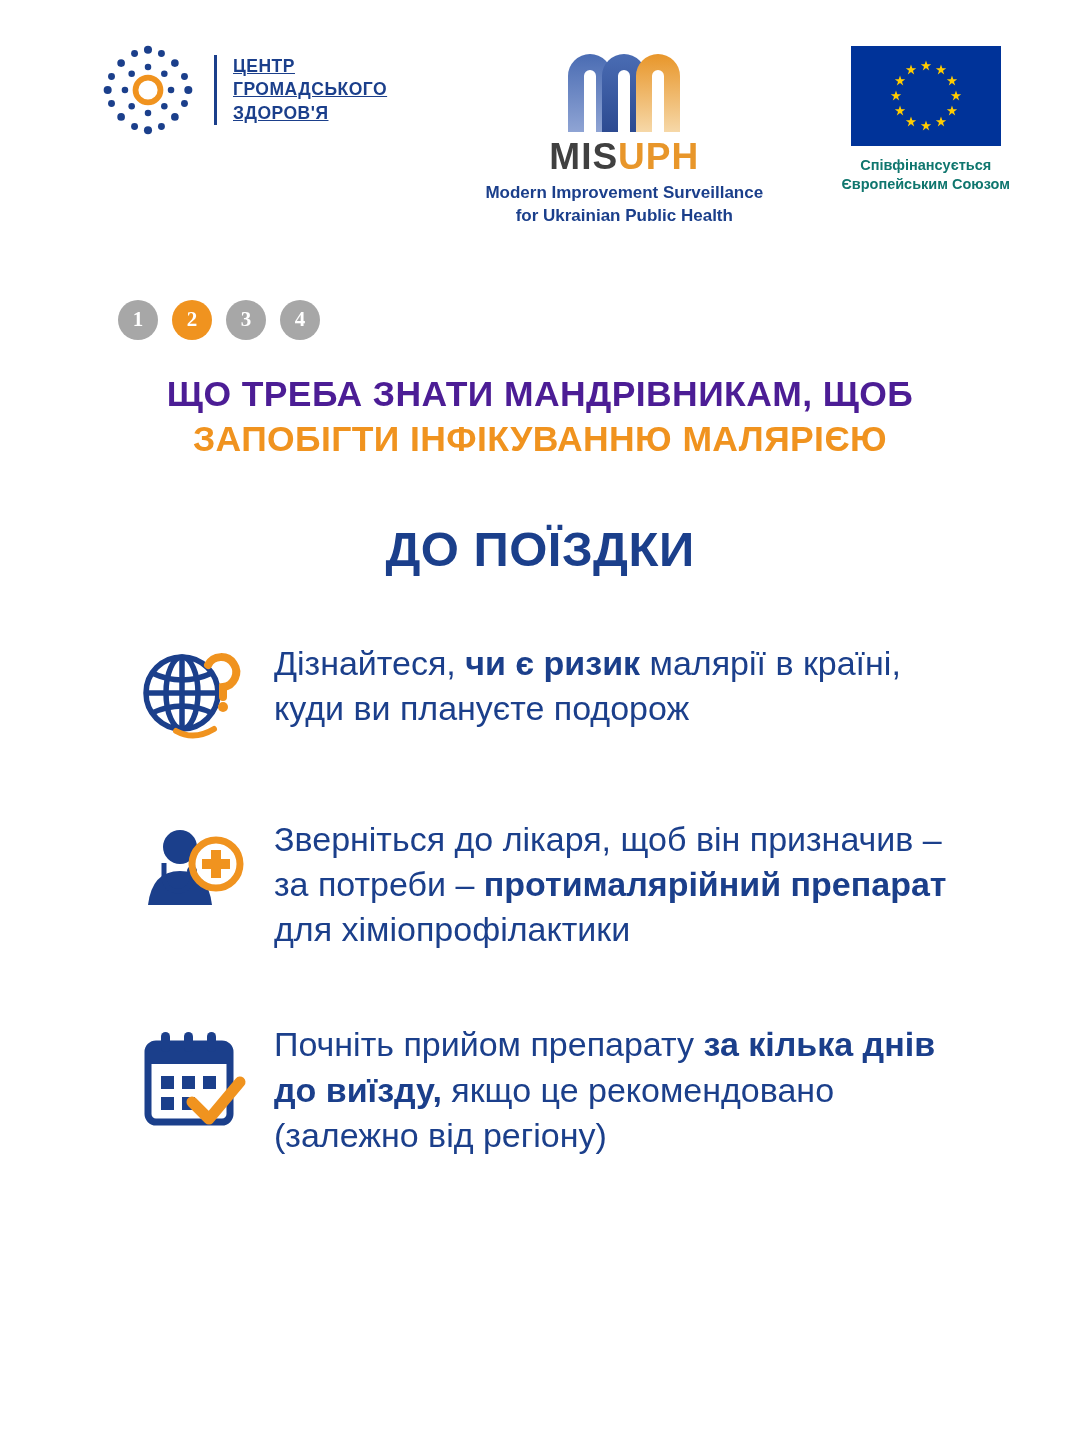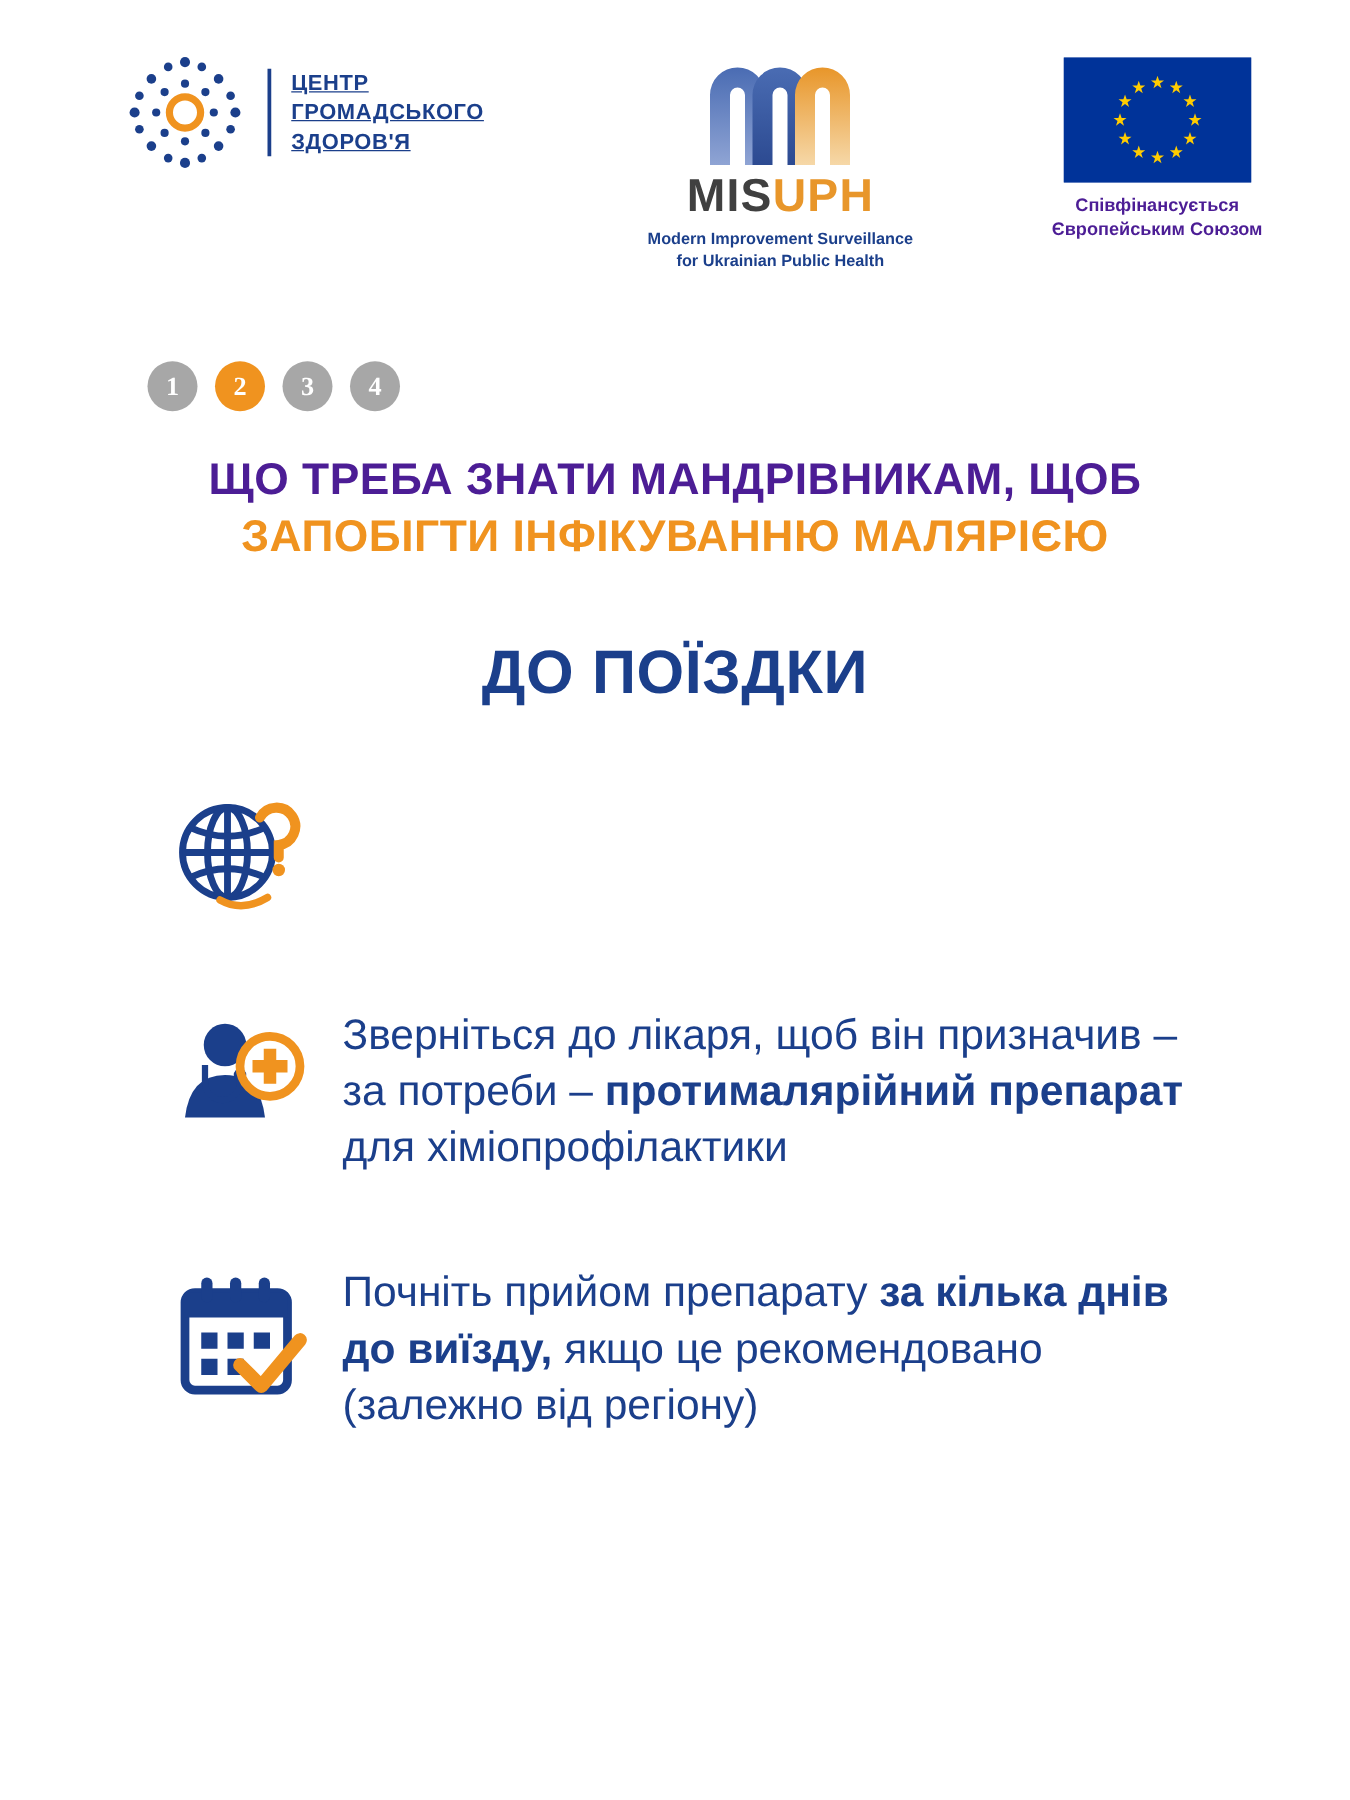--- a/index.html
+++ b/index.html
@@ -51,39 +51,39 @@
   .misuph-word {
     font-size: 37px;
     font-weight: bold;
     letter-spacing: 1px;
     margin-top: 4px;
     line-height: 1;
   }
   .misuph-word .mis { color: #404040; }
   .misuph-word .uph { color: #e8962a; }
   .misuph-sub {
-    font-size: 13px;
+    font-size: 17px;
     font-weight: bold;
     color: #1b3f8b;
     line-height: 1.35;
     margin-top: 7px;
   }
 
   .logo-eu { text-align: center; margin-top: 4px; }
   .eu-flag {
     width: 150px;
     height: 100px;
     background: #003399;
     display: block;
     margin: 0 auto;
   }
   .eu-caption {
     font-size: 14.5px;
     font-weight: bold;
-    color: #4c1d95;
+    color: #0f766e;
     line-height: 1.3;
     margin-top: 10px;
   }
 
   
   .steps {
     display: flex;
     gap: 14px;
     padding: 0 0 0 118px;
     margin-top: 72px;
@@ -302,20 +302,23 @@
           <line x1="10" y1="48" x2="82" y2="48"></line>
           <line x1="46" y1="12" x2="46" y2="84"></line>
           <path d="M16 28 Q46 42 76 28"></path>
           <path d="M16 68 Q46 54 76 68"></path>
         </g>
         <path d="M72 20 a15 15 0 1 1 15 22 v10" fill="none" stroke="#f0931f" stroke-width="8" stroke-linecap="round"></path>
         <circle cx="87" cy="62" r="5" fill="#f0931f"></circle>
         <path d="M40 86 q18 10 38 -2" fill="none" stroke="#f0931f" stroke-width="6" stroke-linecap="round"></path>
       </svg>
     </div>
+    <div class="item-text">
+      <span>Дізнайтеся, </span><b>чи є ризик</b><span> малярії в країні, куди ви плануєте подорож</span>
+    </div>
   </div>
 
   <div class="item">
     <div class="item-icon">
       <svg width="112" height="100" viewBox="0 0 112 100">
         <circle cx="44" cy="28" r="17" fill="#1b3f8b"></circle>
         <path d="M12 86 q4 -34 32 -34 q28 0 32 34 Z" fill="#1b3f8b"></path>
         <path d="M28 44 v14 a14 14 0 0 0 28 0 v-8" fill="none" stroke="#1b3f8b" stroke-width="5"></path>
         <circle cx="56" cy="52" r="5" fill="#1b3f8b"></circle>
         <circle cx="80" cy="45" r="24" fill="none" stroke="#f0931f" stroke-width="7"></circle>

